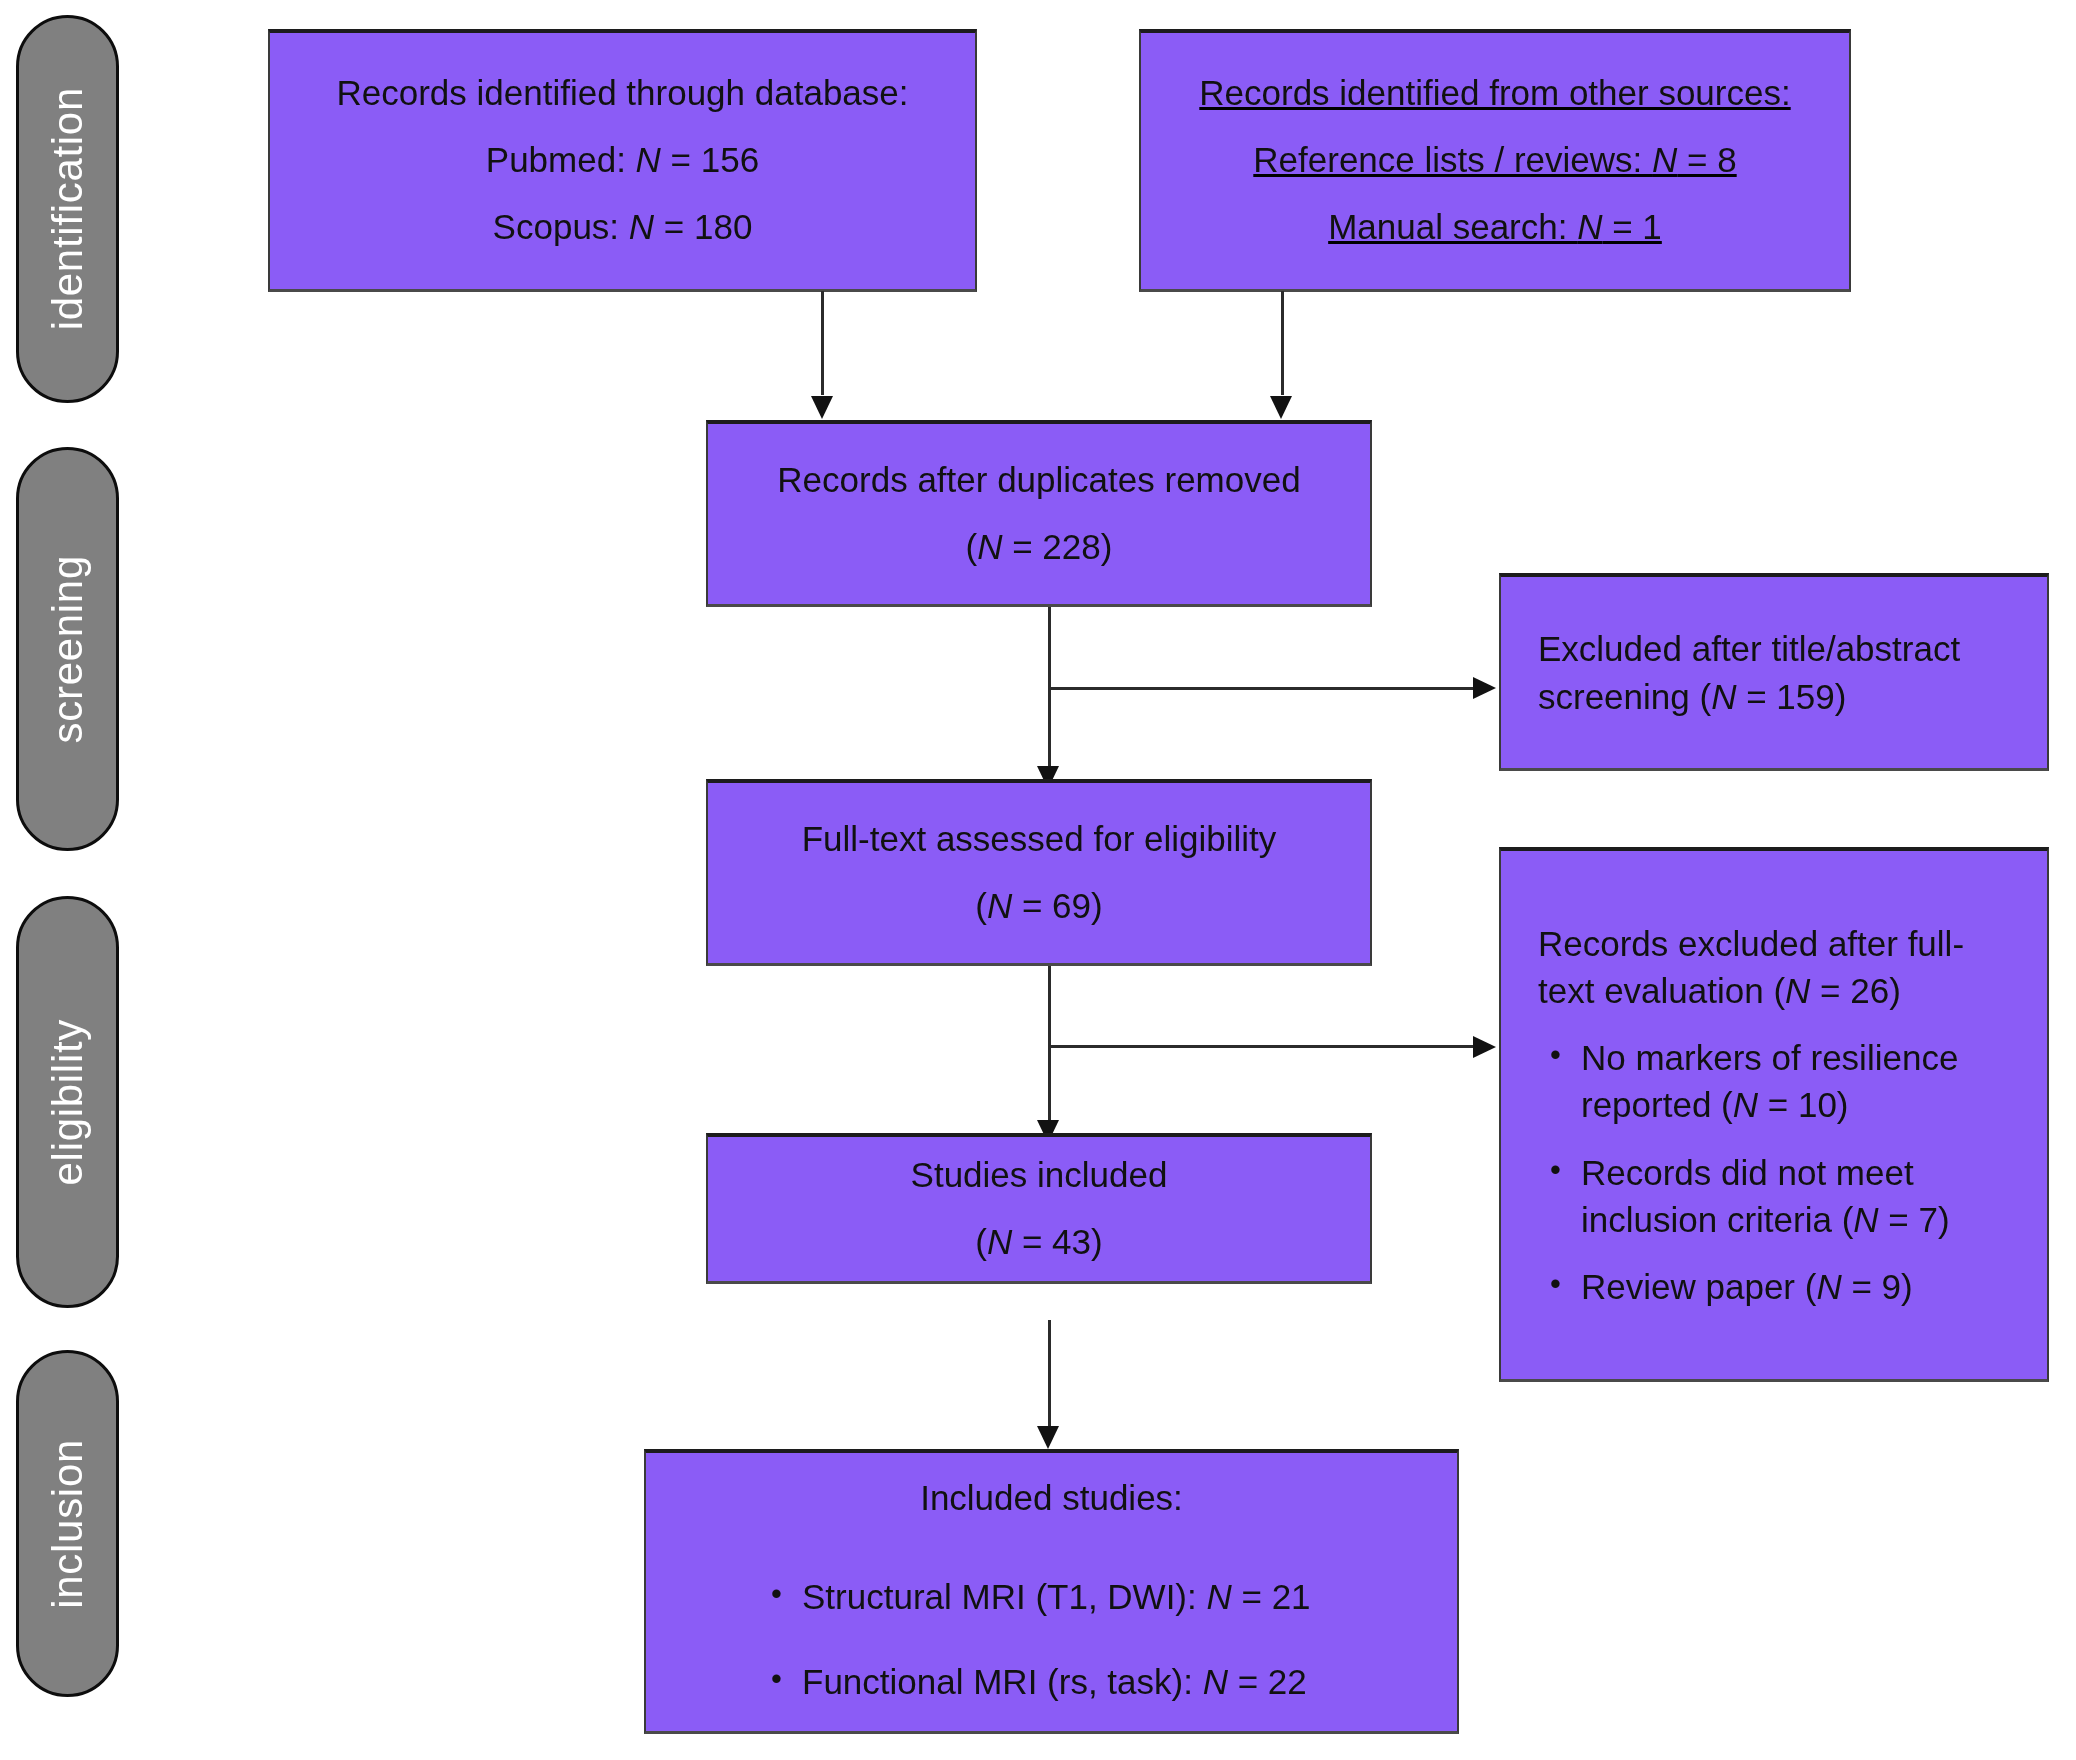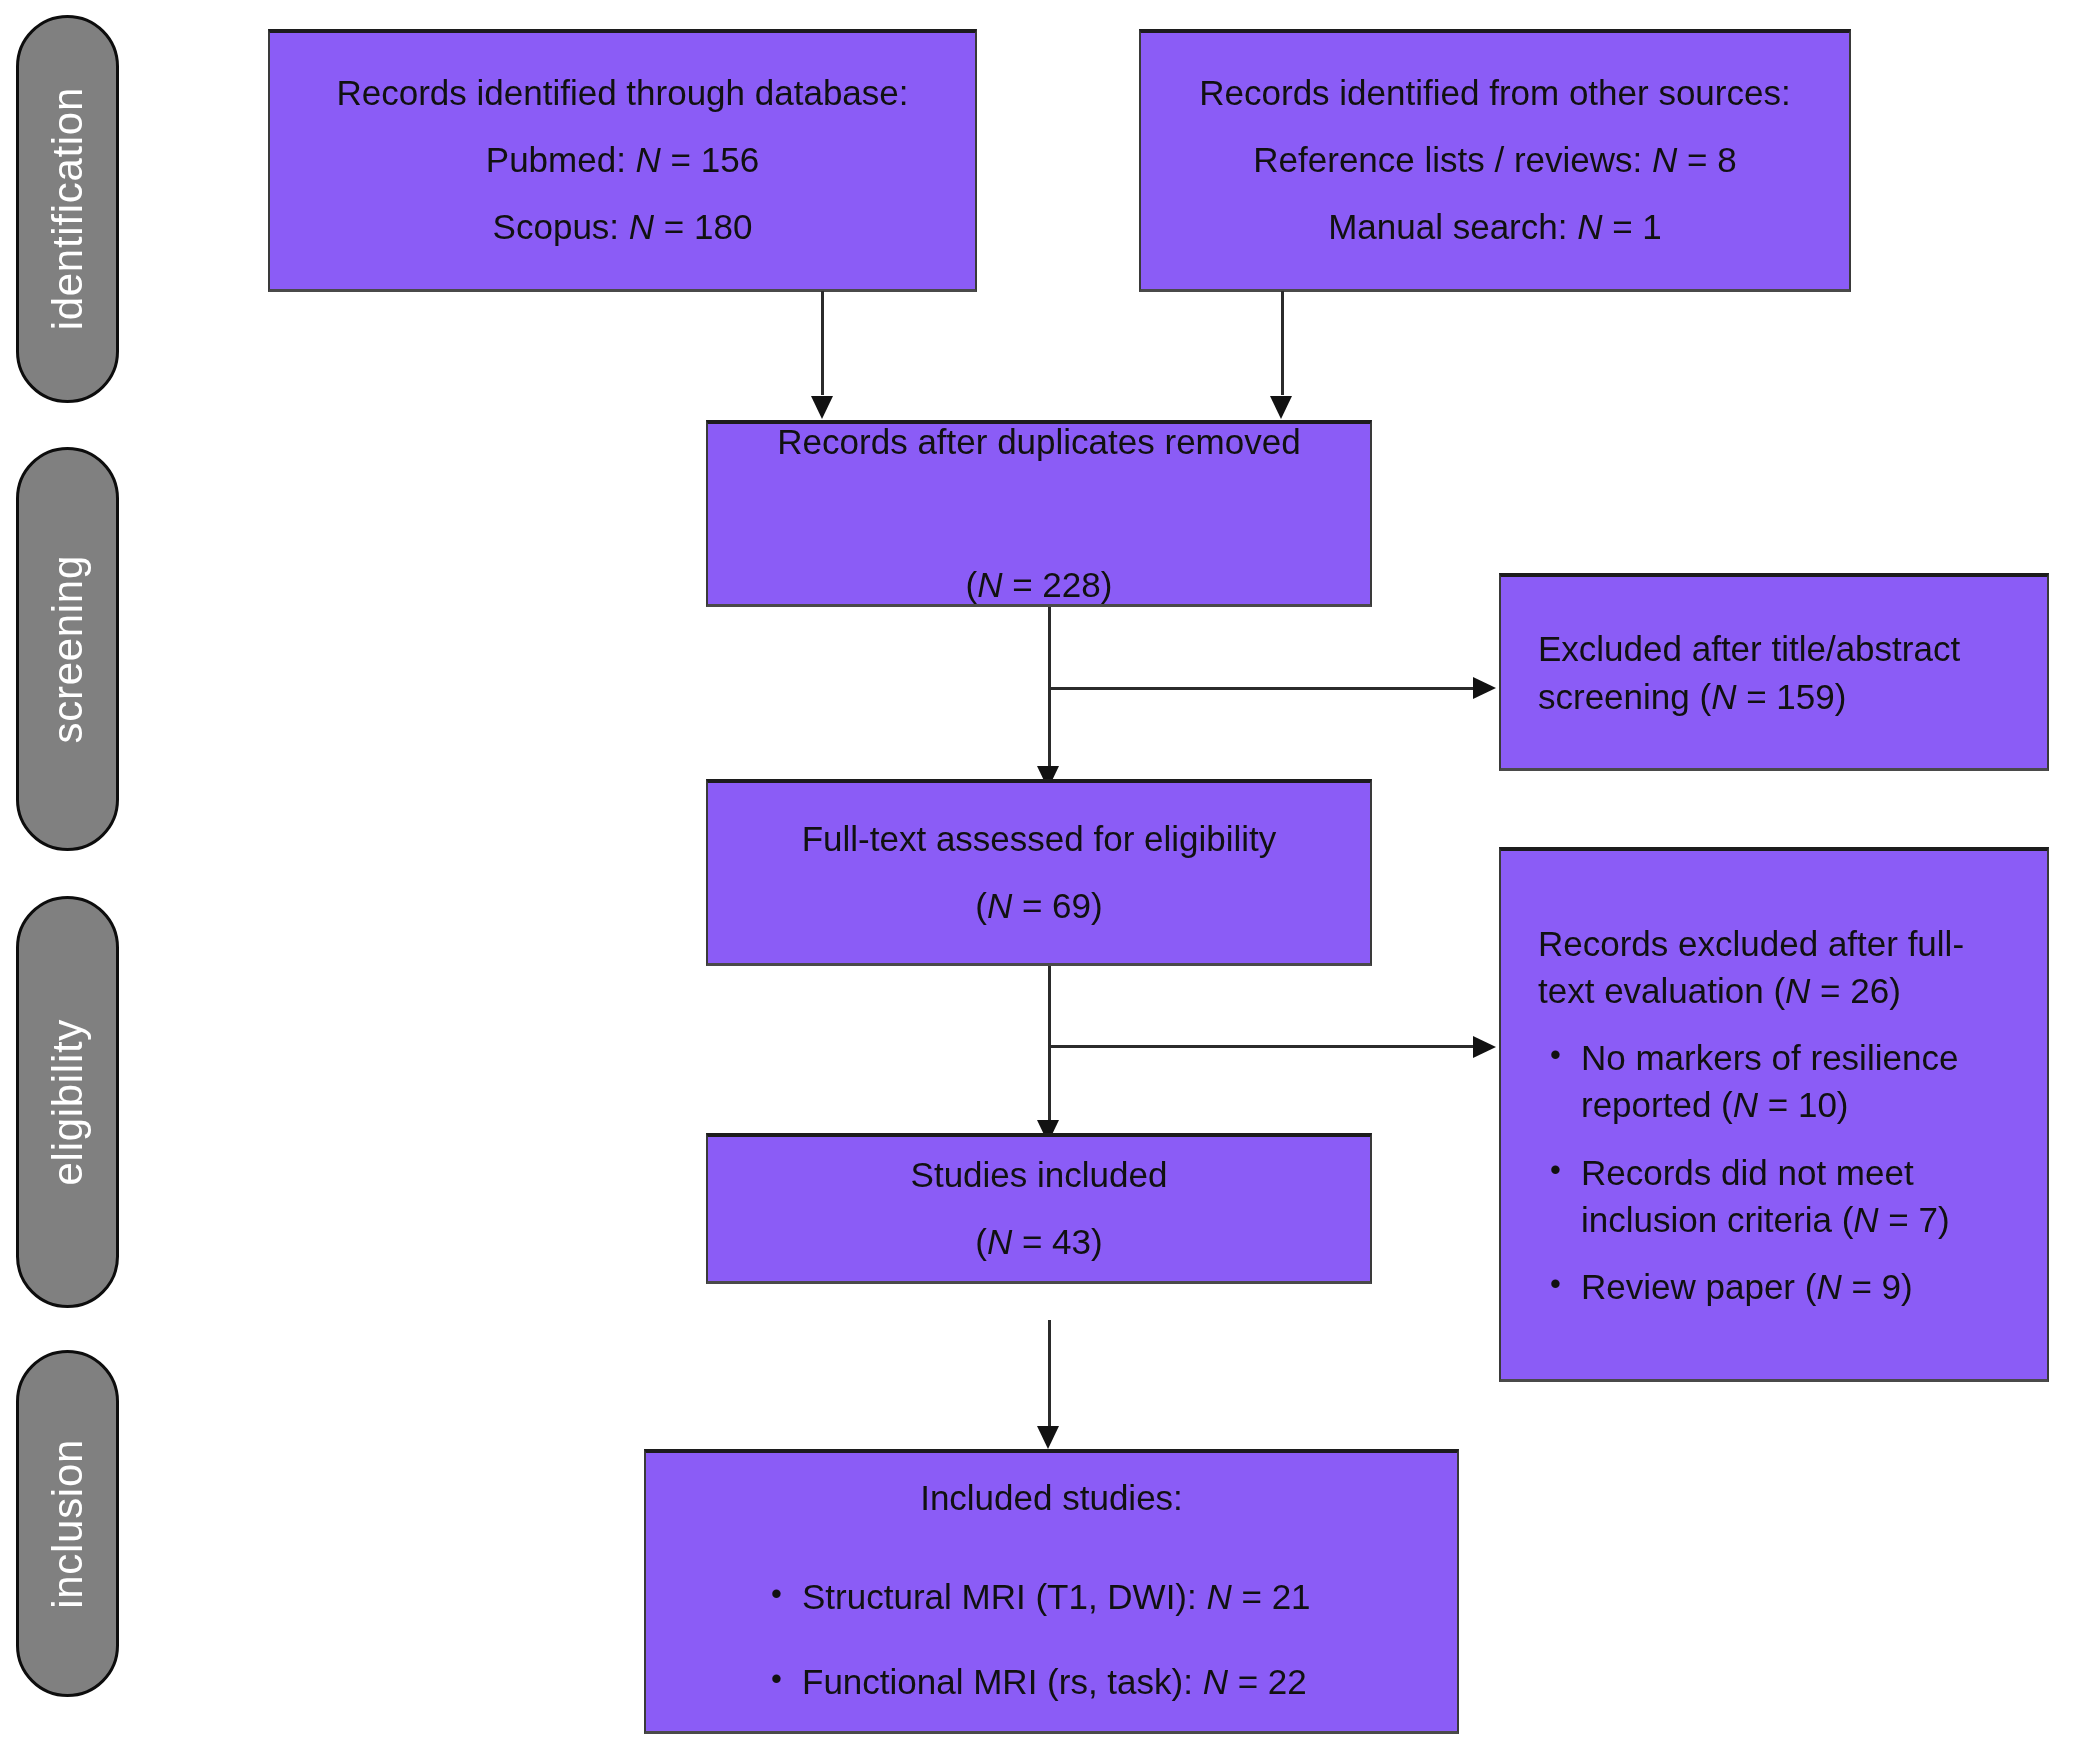--- a/index.html
+++ b/index.html
@@ -167,37 +167,37 @@
   <div class="flow-box" style="left:268px; top:28.5px; width:709px; height:263px;">
     <div class="box-line">Records identified through database:</div>
     <div class="box-line">
       <span>Pubmed: </span><span class="n">N</span><span> = 156</span>
     </div>
     <div class="box-line">
       <span>Scopus: </span><span class="n">N</span><span> = 180</span>
     </div>
   </div>
 
-  <div class="flow-box" style="left:1139px; top:28.5px; width:712px; height:263px;">
+  <div class="flow-box" style="left:1139px; top:28.5px; width:712px; height:263px;text-decoration:underline;">
     <div class="box-line">Records identified from other sources:</div>
     <div class="box-line">
       <span>Reference lists / reviews: </span><span class="n">N</span><span> = 8</span>
     </div>
     <div class="box-line">
       <span>Manual search: </span><span class="n">N</span><span> = 1</span>
     </div>
   </div>
 
   <div class="conn v" style="left:821px; top:291px; height:104px;"></div>
   <div class="arrowhead-down" style="left:811px; top:396px;"></div>
 
   <div class="conn v" style="left:1281px; top:291px; height:104px;"></div>
   <div class="arrowhead-down" style="left:1270px; top:396px;"></div>
 
-  <div class="flow-box" style="left:706px; top:420px; width:666px; height:187px;justify-content:space-between;">
+  <div class="flow-box" style="left:706px; top:420px; width:666px; height:187px;">
     <div class="box-line">Records after duplicates removed</div>
     <div class="box-line">
       <span>(</span><span class="n">N</span><span> = 228)</span>
     </div>
   </div>
 
   <div class="conn v" style="left:1048px; top:607px; height:161px;"></div>
   <div class="arrowhead-down" style="left:1037px; top:766px;"></div>
 
   <div class="conn h" style="left:1048px; top:687px; width:426px;"></div>

